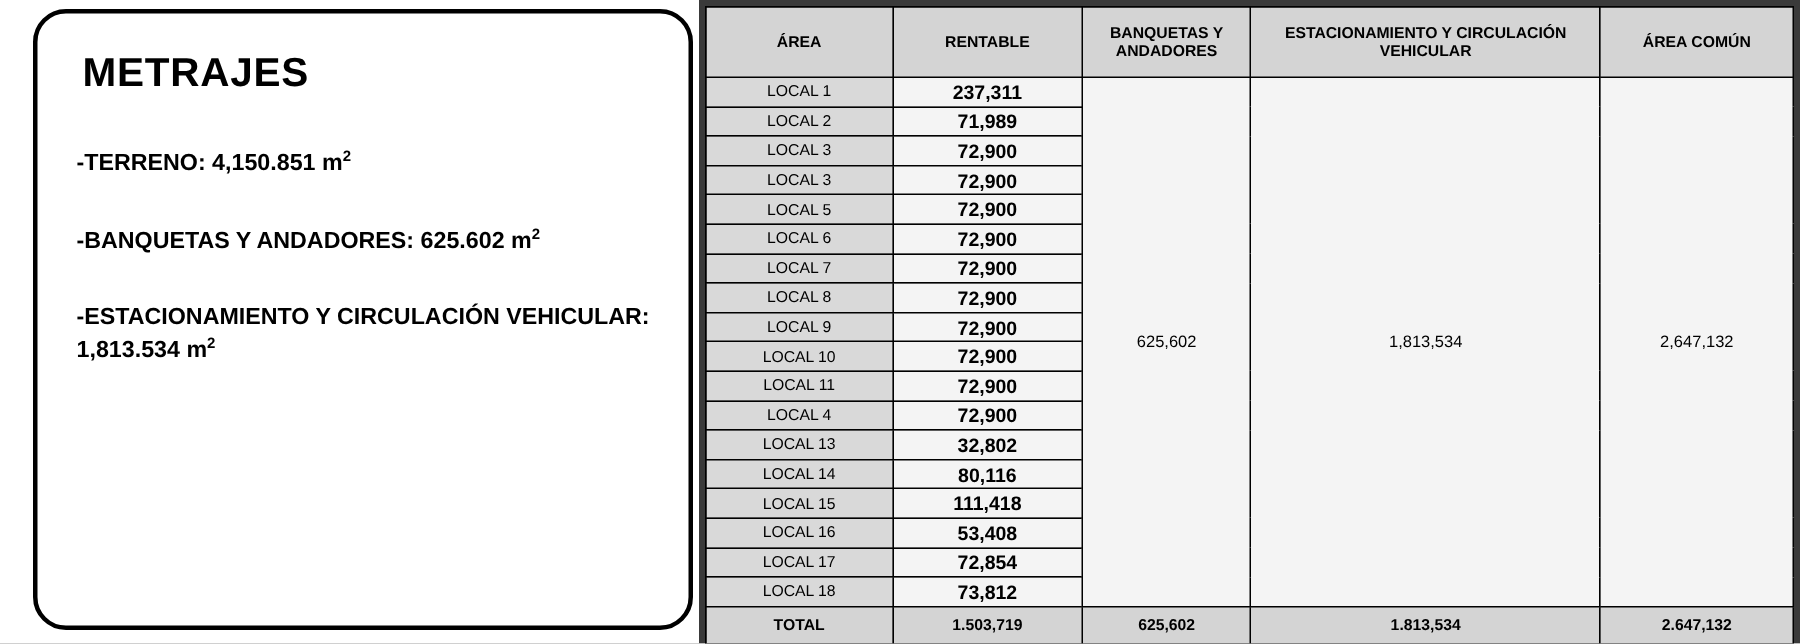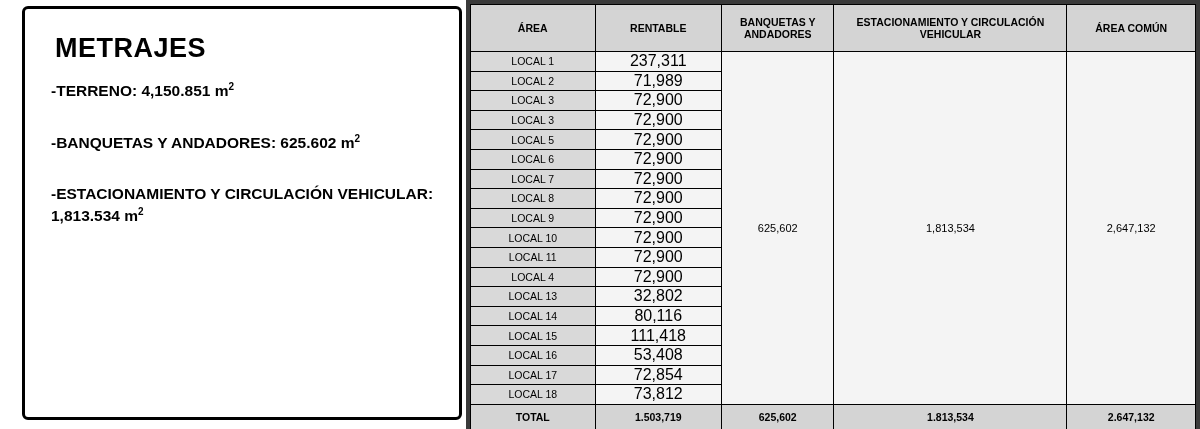--- a/index.html
+++ b/index.html
@@ -19,34 +19,34 @@
   }
 
   
   .left-panel {
     position: absolute;
     left: 22px;
     top: 6px;
     width: 440px;
     height: 414px;
     border: 3px solid #000000;
-    border-radius: 6px;
+    border-radius: 22px;
     background: #ffffff;
     box-sizing: border-box;
     padding: 18px 18px 10px 18px;
   }
   .metrajes-title {
     font-size: 27px;
     font-weight: bold;
     color: #000000;
     letter-spacing: 0.5px;
     margin: 6px 0 0 12px;
   }
   .metrajes-list {
-    margin-top: 16px;
+    margin-top: 34px;
     margin-left: 8px;
   }
   .metraje-item {
     font-size: 15.5px;
     font-weight: bold;
     color: #000000;
     line-height: 1.35;
     margin-bottom: 30px;
   }
   .metraje-item:last-child {
@@ -99,21 +99,22 @@
   .col-comun   { width: 128px; }
 
   tbody td.local-cell {
     background: #d9d9d9;
     font-weight: normal;
     font-size: 10.5px;
     height: 18.6px;
   }
   tbody td.value-cell {
     background: #f4f4f4;
-    font-size: 16px;
+    font-size: 13px;
+    font-weight: bold;
   }
   tbody td.span-cell {
     background: #f4f4f4;
     font-size: 11px;
   }
   tfoot td {
     background: #d4d4d4;
     font-weight: bold;
     font-size: 12px;
     height: 24px;

